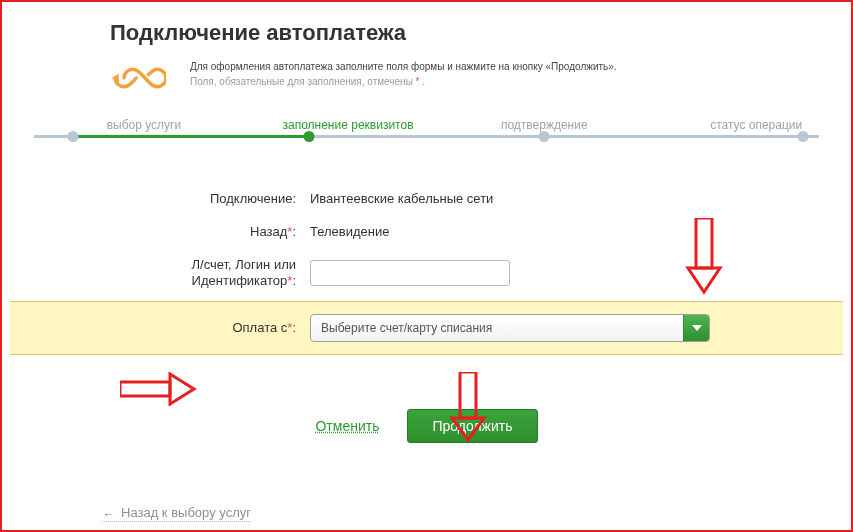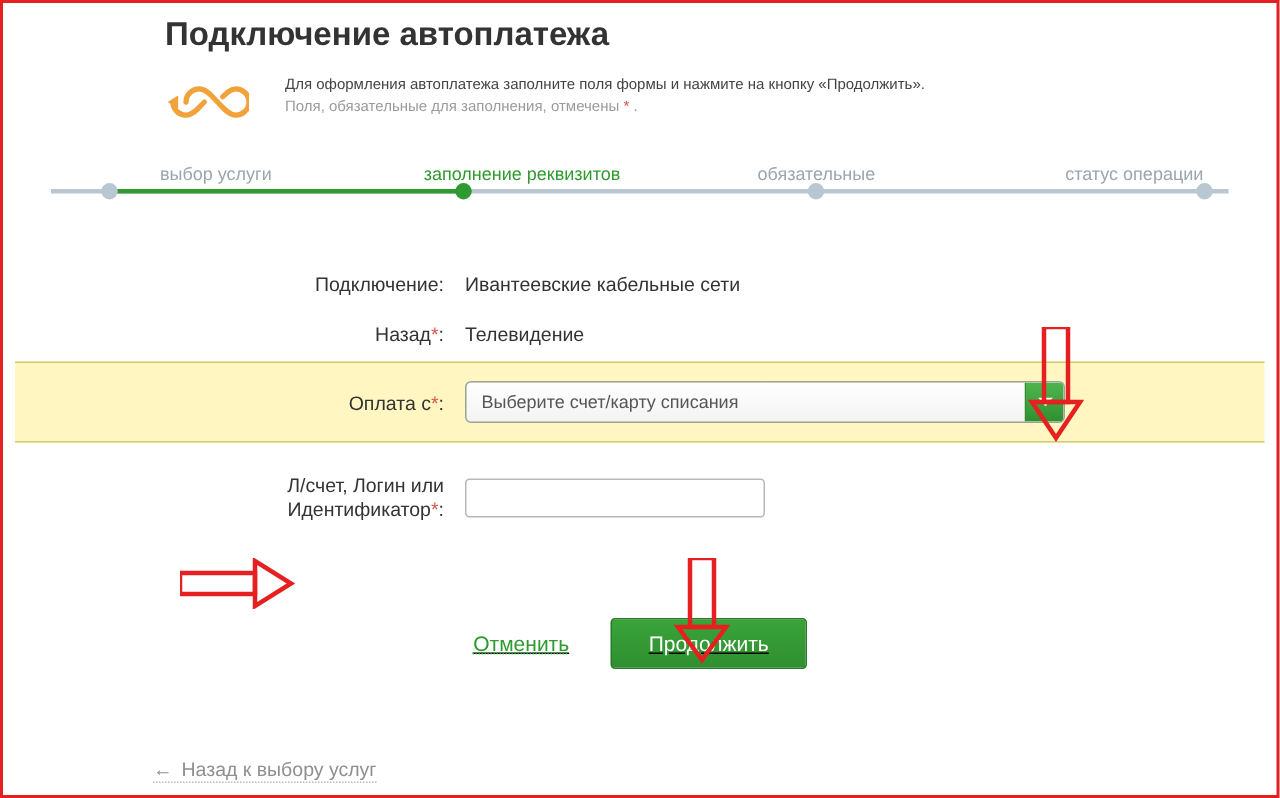--- a/index.html
+++ b/index.html
@@ -5,21 +5,21 @@
   * { box-sizing: border-box; margin: 0; padding: 0; }
   body {
     font-family: Arial, Helvetica, sans-serif;
     background: #fff;
     width: 853px;
     height: 532px;
     border: 2px solid #e52020;
     position: relative;
     overflow: hidden;
   }
-  .container { padding: 8px 8px 0 8px; }
+  .container { padding: 18px 8px 0 8px; }
   .title {
     font-size: 22px;
     color: #333;
     margin: 0 0 14px 100px;
   }
   .intro-row {
     display: flex;
     align-items: flex-start;
     margin: 0 34px 26px 100px;
   }
@@ -92,21 +92,21 @@
   .select-btn svg { width: 10px; height: 6px; }
 
   .textinput {
     width: 200px; height: 26px;
     border: 1px solid #b7b7b7; border-radius: 3px;
     padding: 0 8px; font-size: 13px;
   }
 
   .actions {
     display: flex; align-items: center; justify-content: center;
-    gap: 28px; margin-top: 54px; text-decoration: underline;
+    gap: 28px; margin-top: 54px;
   }
   .cancel {
     color: #2f9a2f; font-size: 14px; text-decoration: underline dotted;
     cursor: pointer;
   }
   .continue {
     background: linear-gradient(#3aa43a,#2f8f2f);
     color: #fff; font-size: 14px; border: 1px solid #277a27;
     border-radius: 3px; padding: 8px 24px; cursor: pointer;
   }
@@ -149,57 +149,57 @@
 
   <div class="progress">
     <div class="track"></div>
     <div class="track-active" style="left:5%; width:30%;"></div>
     <div class="dot" style="left:5%;"></div>
     <div class="dot active" style="left:35%;"></div>
     <div class="dot" style="left:65%;"></div>
     <div class="dot end" style="left:98%;"></div>
     <div class="step" style="left:14%;">выбор услуги</div>
     <div class="step active" style="left:40%;">заполнение реквизитов</div>
-    <div class="step" style="left:65%;">обязательные</div>
+    <div class="step" style="left:65%;">подтверждение</div>
     <div class="step" style="left:92%;">статус операции</div>
   </div>
 
   <div class="form">
     <div class="row">
       <div class="row-label">Подключение:</div>
       <div class="row-value">Ивантеевские кабельные сети</div>
     </div>
 
     <div class="row">
       <div class="row-label">
         <span>Назад</span><span class="ast">*</span><span>:</span>
       </div>
       <div class="row-value">Телевидение</div>
+    </div>
+
+    <div class="row">
+      <div class="row-label" style="line-height:1.25;">
+        <span>Л/счет, Логин или</span><br>
+        <span>Идентификатор</span><span class="ast">*</span><span>:</span>
+      </div>
+      <input class="textinput" type="text" style="">
     </div>
 
     <div class="row highlight">
       <div class="row-label">
         <span>Оплата с</span><span class="ast">*</span><span>:</span>
       </div>
       <div class="select">
         <span>Выберите счет/карту списания</span>
         <div class="select-btn">
           <svg viewBox="0 0 10 6">
               <polygon points="0,0 10,0 5,6" fill="#fff"></polygon>
             </svg>
         </div>
       </div>
-    </div>
-
-    <div class="row">
-      <div class="row-label" style="line-height:1.25;">
-        <span>Л/счет, Логин или</span><br>
-        <span>Идентификатор</span><span class="ast">*</span><span>:</span>
-      </div>
-      <input class="textinput" type="text" style="">
     </div>
   </div>
 
   <div class="actions">
     <a class="cancel">Отменить</a>
     <button class="continue">Продолжить</button>
   </div>
 
 </div>
 

